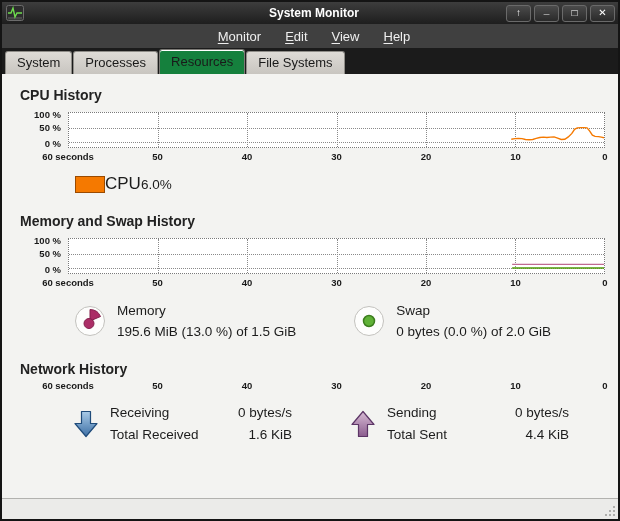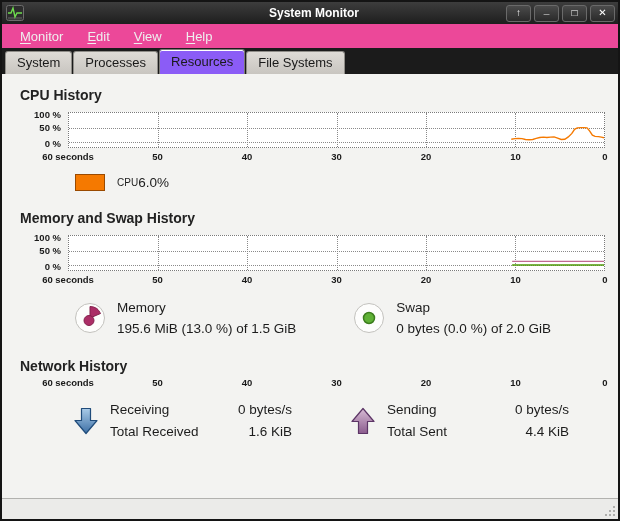--- a/index.html
+++ b/index.html
@@ -16,32 +16,32 @@
   .title { position:absolute; left:0; right:0; text-align:center; color:#ffffff;
            font-weight:bold; font-size:12px; pointer-events:none;padding-left:8px; }
   .win-buttons { margin-left:auto; display:flex; gap:3px; z-index:2; }
   .win-btn { width:25px; height:17px; background:linear-gradient(#4b4b4b,#2a2a2a);
              border:1px solid #6a6a6a; border-radius:3px; color:#fff; font-size:10px;
              font-weight:bold; display:flex; align-items:center; justify-content:center;
              line-height:1; cursor:default; }
   .win-btn.min span { position:relative; top:-3px; }
 
   
-  .menubar { height:24px; flex:0 0 24px; background:#ec4899; display:flex;
-             align-items:center; padding-left:8px; gap:4px; }
+  .menubar { height:24px; flex:0 0 24px; background:#404040; display:flex;
+             align-items:center; padding-left:8px; gap:4px;justify-content:center; }
   .menu-item { color:#efefef; font-size:13px; padding:2px 10px; }
   u { text-decoration:underline; text-underline-offset:2px; }
 
   
   .tabbar { height:26px; flex:0 0 26px; background:#1b1b1b; display:flex;
             align-items:flex-end; padding-left:3px; }
   .tab { background:linear-gradient(#dedbd6,#c8c5c0); border:1px solid #8f8d88;
          border-bottom:none; border-radius:3px 3px 0 0; font-size:13px; color:#1a1a1a;
          padding:3px 11px 4px 11px; margin-right:1px; height:23px; }
-  .tab.active { background:#8b5cf6; height:25px; padding-top:4px;
+  .tab.active { background:#15803d; height:25px; padding-top:4px;
                 box-shadow:inset 0 1px 0 #ffffff; border-color:#7c7a76; }
 
   
   .content { flex:1 1 auto; background:#f3f3f1; overflow:hidden; }
   .sec-title { font-size:14px; font-weight:bold; margin:13px 0 0 18px; color:#222; }
   .sec-title.mt-lg { margin-top:19px; }
 
   .chart-row { display:flex; margin:9px 13px 0 0; }
   .ygutter { width:66px; position:relative; flex:0 0 66px; }
   .ytick { position:absolute; right:7px; font-size:9.5px; font-weight:bold;
@@ -56,21 +56,21 @@
   .gl-h.h1 { top:42.85%; } .gl-h.h2 { top:85.7%; }
   .plot svg { position:absolute; inset:0; width:100%; height:100%; }
 
   .xlabels { position:relative; height:13px; margin:3px 13px 0 66px;
              font-size:9.5px; font-weight:bold; color:#1a1a1a; }
   .xlabels span { position:absolute; transform:translateX(-50%); white-space:nowrap; }
 
   
   .cpu-legend { display:flex; align-items:center; margin:10px 0 0 73px; }
   .swatch { width:30px; height:17px; background:#f57900; border:1px solid #9a4a00; }
-  .cpu-legend .txt { font-size:10px; margin-left:12px; }
+  .cpu-legend .txt { font-size:17px; }
   .cpu-legend .val { margin-left:0; font-size:13.5px; }
 
   .legend-cols { display:flex; margin:10px 0 0 72px; }
   .leg-col { display:flex; align-items:center; }
   .leg-col.second { margin-left:57px; }
   .pie-icon, .swap-icon { width:32px; height:32px; flex:0 0 32px; }
   .leg-text { margin-left:11px; font-size:13.5px; line-height:21px; }
 
   .net-legend { display:flex; margin:9px 0 0 70px; }
   .net-col { display:flex; align-items:center; }

